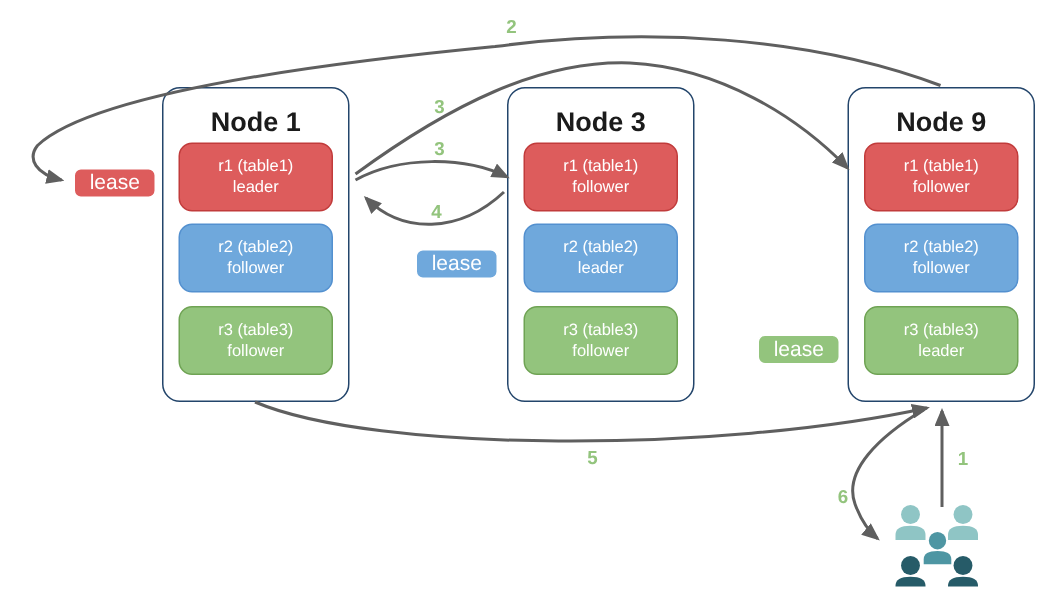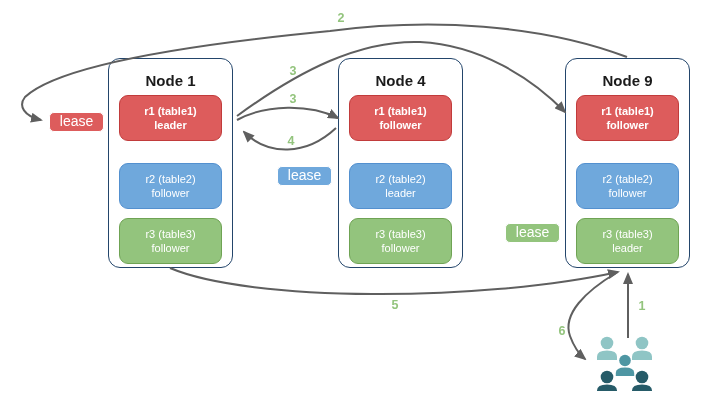--- a/index.html
+++ b/index.html
@@ -7,29 +7,29 @@
     position:relative;width:704px;height:405px;background:#ffffff;overflow:hidden;
     font-family:"Liberation Sans","DejaVu Sans",sans-serif;
   }
   
   .node{
     position:absolute;top:58px;width:125px;height:210px;box-sizing:border-box;
     background:#ffffff;border:1.5px solid var(--node-border);border-radius:12px;
     display:flex;flex-direction:column;align-items:center;padding-top:12px;
   }
   .node-title{
-    font-size:15px;font-weight:bold;color:#1b1b1b;line-height:20px;text-align:center;
+    font-size:18px;font-weight:bold;color:#1b1b1b;line-height:20px;text-align:center;
   }
   .replica{
     width:103px;height:46px;box-sizing:border-box;border-radius:9px;
     border:1.5px solid;display:flex;flex-direction:column;align-items:center;justify-content:center;
     color:#ffffff;font-size:11px;line-height:14px;text-align:center;
   }
-  .replica.first{margin-top:4px;font-weight:bold;}
-  .replica.mid{margin-top:22px;}
+  .replica.first{margin-top:4px;}
+  .replica.mid{margin-top:8px;}
   .replica.last{margin-top:8.5px;}
   .rep-red{background:var(--red-fill);border-color:var(--red-border);}
   .rep-blue{background:var(--blue-fill);border-color:var(--blue-border);}
   .rep-green{background:var(--green-fill);border-color:var(--green-border);}
   
   .lease{
     position:absolute;box-sizing:border-box;border:1.5px solid;border-radius:5px;
     color:#ffffff;font-size:14px;line-height:17px;text-align:center;width:55px;height:20px;
     z-index:4;
   }
@@ -78,21 +78,21 @@
       <span>r2 (table2)</span>
       <span>follower</span>
     </div>
     <div class="replica last rep-green">
       <span>r3 (table3)</span>
       <span>follower</span>
     </div>
   </div>
 
   <div class="node" style="left:338px">
-    <div class="node-title">Node 4</div>
+    <div class="node-title">Node 3</div>
     <div class="replica first rep-red">
       <span>r1 (table1)</span>
       <span>follower</span>
     </div>
     <div class="replica mid rep-blue">
       <span>r2 (table2)</span>
       <span>leader</span>
     </div>
     <div class="replica last rep-green">
       <span>r3 (table3)</span>

